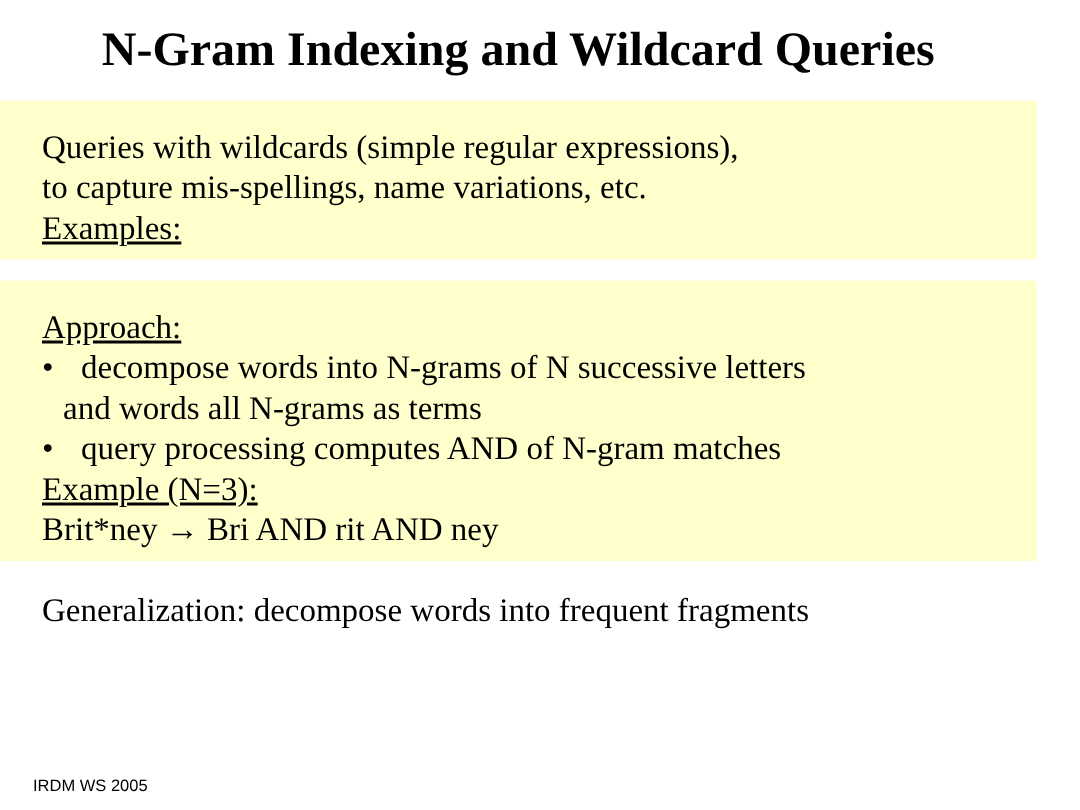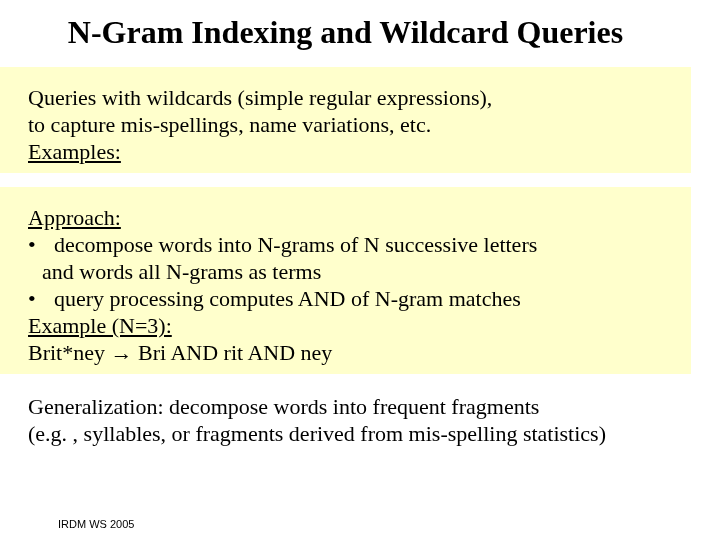--- a/index.html
+++ b/index.html
@@ -41,21 +41,20 @@
   .bullet .row { display: flex; }
   .bullet .dot { width: 14px; flex: 0 0 14px; }
   .bullet .txt { flex: 1; margin-left: 12px; }
   .indent { padding-left: 14px; }
   .footer {
     position: absolute;
     left: 22px;
     bottom: 10px;
     font-size: 11px;
     font-family: Arial, sans-serif;
-    margin-left: 36px;
   }
   .arrow {
     font-family: "Arial Unicode MS", "Segoe UI Symbol", sans-serif;
   }
 </style>
 </head>
 <body>
 
 <div class="slide">
 
@@ -81,18 +80,17 @@
       </div>
     </div>
     <div><span class="u">Example (N=3):</span></div>
     <div>
       <span>Brit*ney </span><span class="arrow">→</span><span> Bri AND rit AND ney</span>
     </div>
   </div>
 
   <div class="plain">
     <div>Generalization: decompose words into frequent fragments</div>
-    <div>(e.g. , syllables, or fragments derived from mis-spelling statistics)</div>
   </div>
 
   <div class="footer">IRDM  WS 2005</div>
 
 </div>
 
 </body></html>

